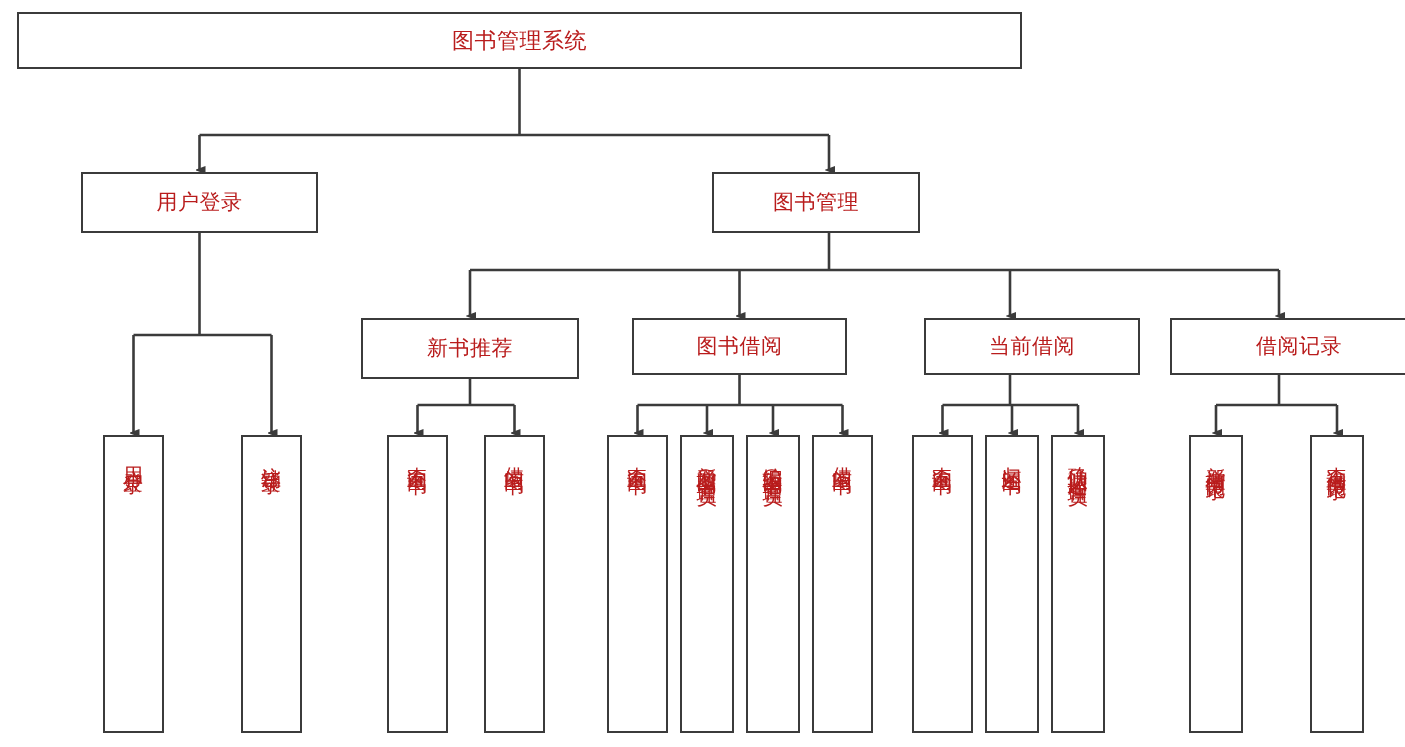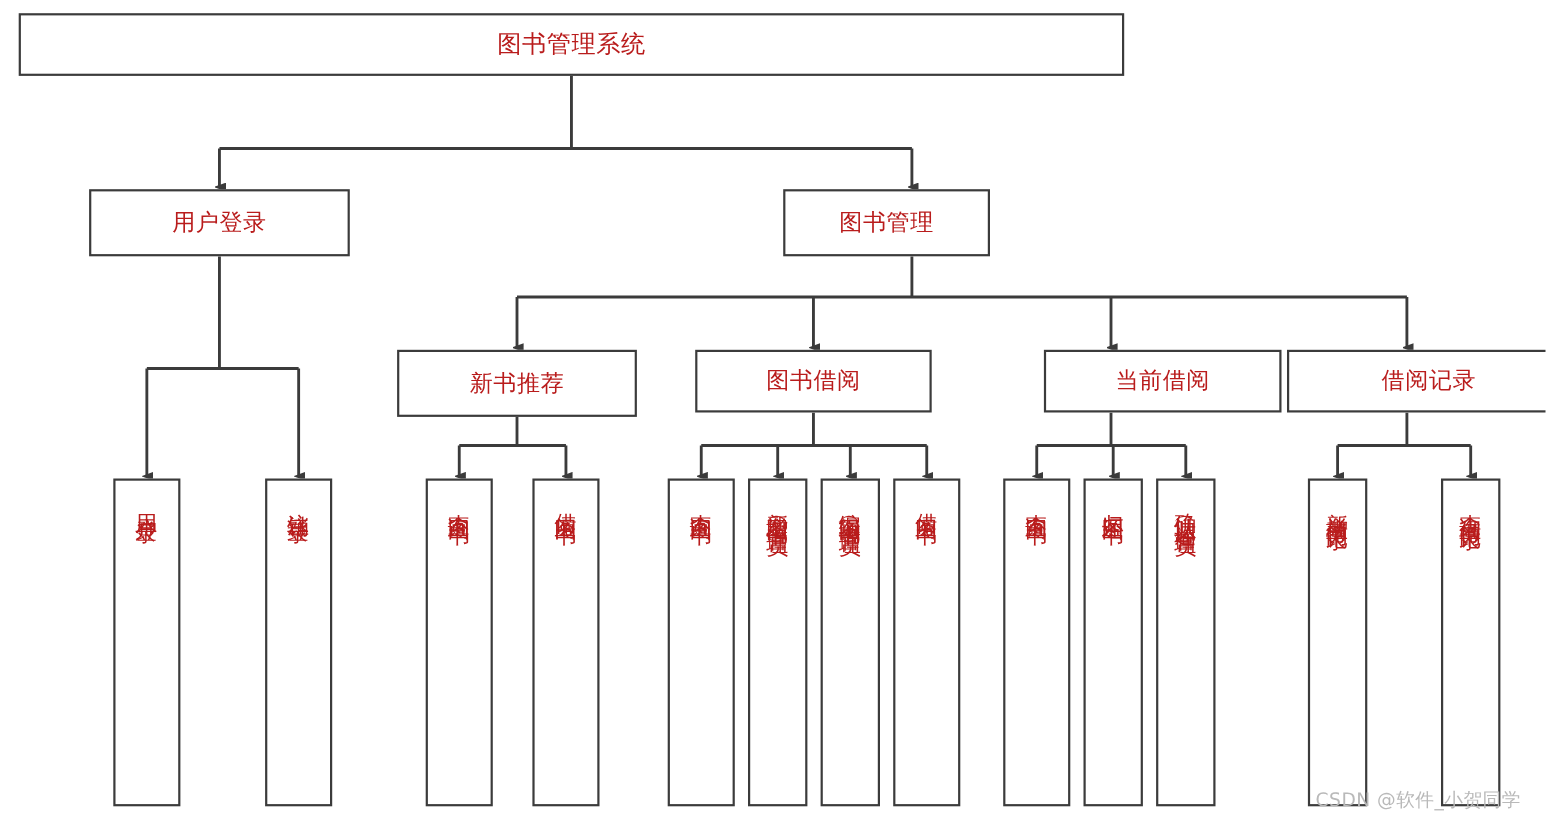--- a/index.html
+++ b/index.html
@@ -114,30 +114,30 @@
         <line x1="1337" y1="405" x2="1337" y2="433" stroke="#3b3b3b" stroke-width="2.6" marker-end="url(#arrowhead)"></line>
       </g>
   </svg>
   <div id="node-layer">
       <div class="node horizontal root" style="left: 17px; top: 12px; width: 1005px; height: 57px;">
         <span class="label">图书管理系统</span>
       </div>
       <div class="node horizontal" style="left: 81px; top: 172px; width: 237px; height: 61px;">
         <span class="label">用户登录</span>
       </div>
-      <div class="node horizontal" style="left: 712px; top: 172px; width: 188px; height: 61px;">
+      <div class="node horizontal" style="left: 712px; top: 172px; width: 208px; height: 61px;">
         <span class="label">图书管理</span>
       </div>
       <div class="node horizontal" style="left: 361px; top: 318px; width: 218px; height: 61px;">
         <span class="label">新书推荐</span>
       </div>
       <div class="node horizontal" style="left: 632px; top: 318px; width: 215px; height: 57px;">
         <span class="label">图书借阅</span>
       </div>
-      <div class="node horizontal" style="left: 949px; top: 318px; width: 216px; height: 57px;">
+      <div class="node horizontal" style="left: 924px; top: 318px; width: 216px; height: 57px;">
         <span class="label">当前借阅</span>
       </div>
       <div class="node horizontal" style="left: 1170px; top: 318px; width: 258px; height: 57px;">
         <span class="label">借阅记录</span>
       </div>
       <div class="node vertical" style="left: 103px; top: 435px; width: 61px; height: 298px;">
         <span class="label">用户登录</span>
       </div>
       <div class="node vertical" style="left: 241px; top: 435px; width: 61px; height: 298px;">
         <span class="label">注销登录</span>
@@ -169,14 +169,13 @@
       <div class="node vertical" style="left: 1051px; top: 435px; width: 54px; height: 298px;">
         <span class="label">确认归还（管理员）</span>
       </div>
       <div class="node vertical" style="left: 1189px; top: 435px; width: 54px; height: 298px;">
         <span class="label">新增借阅记录</span>
       </div>
       <div class="node vertical" style="left: 1310px; top: 435px; width: 54px; height: 298px;">
         <span class="label">查询借阅记录</span>
       </div>
     </div>
-  <div class="watermark" style="left: 1196px; top: 716px;">CSDN @软件_小贺同学</div>
 </div>
 
 </body></html>

